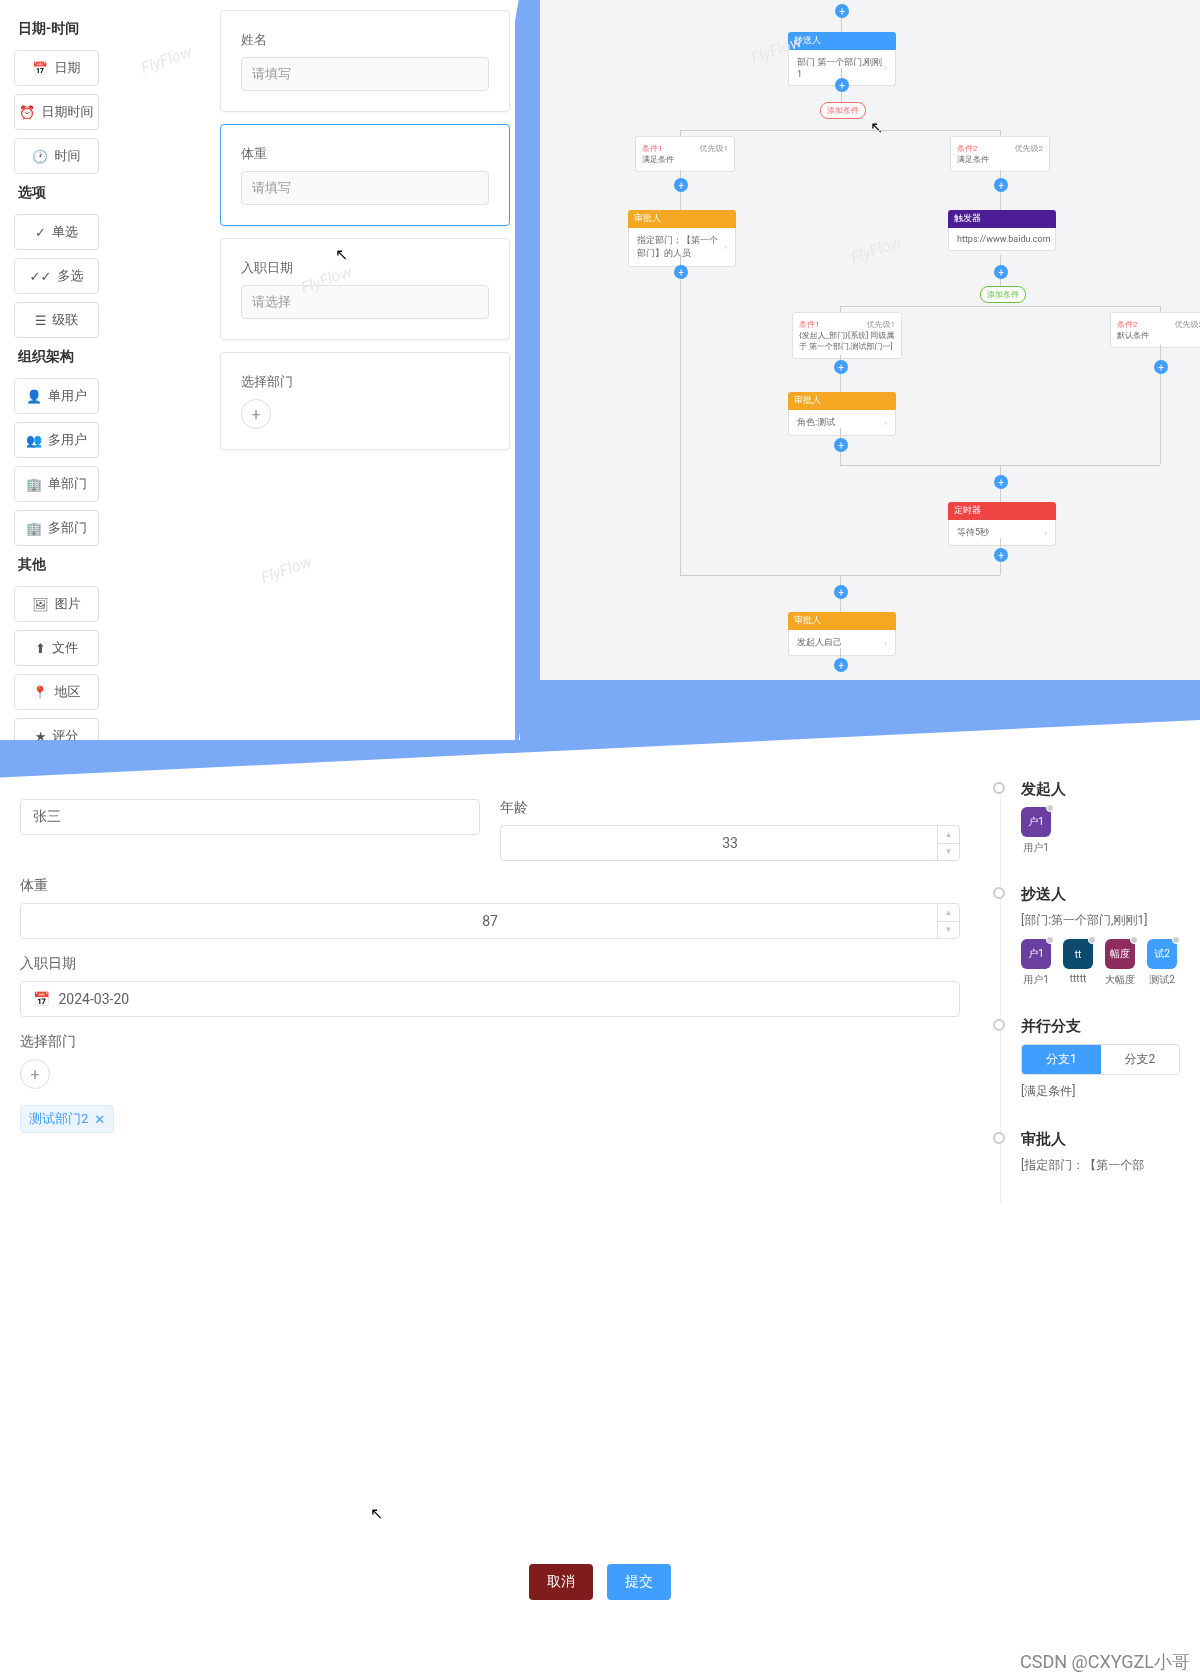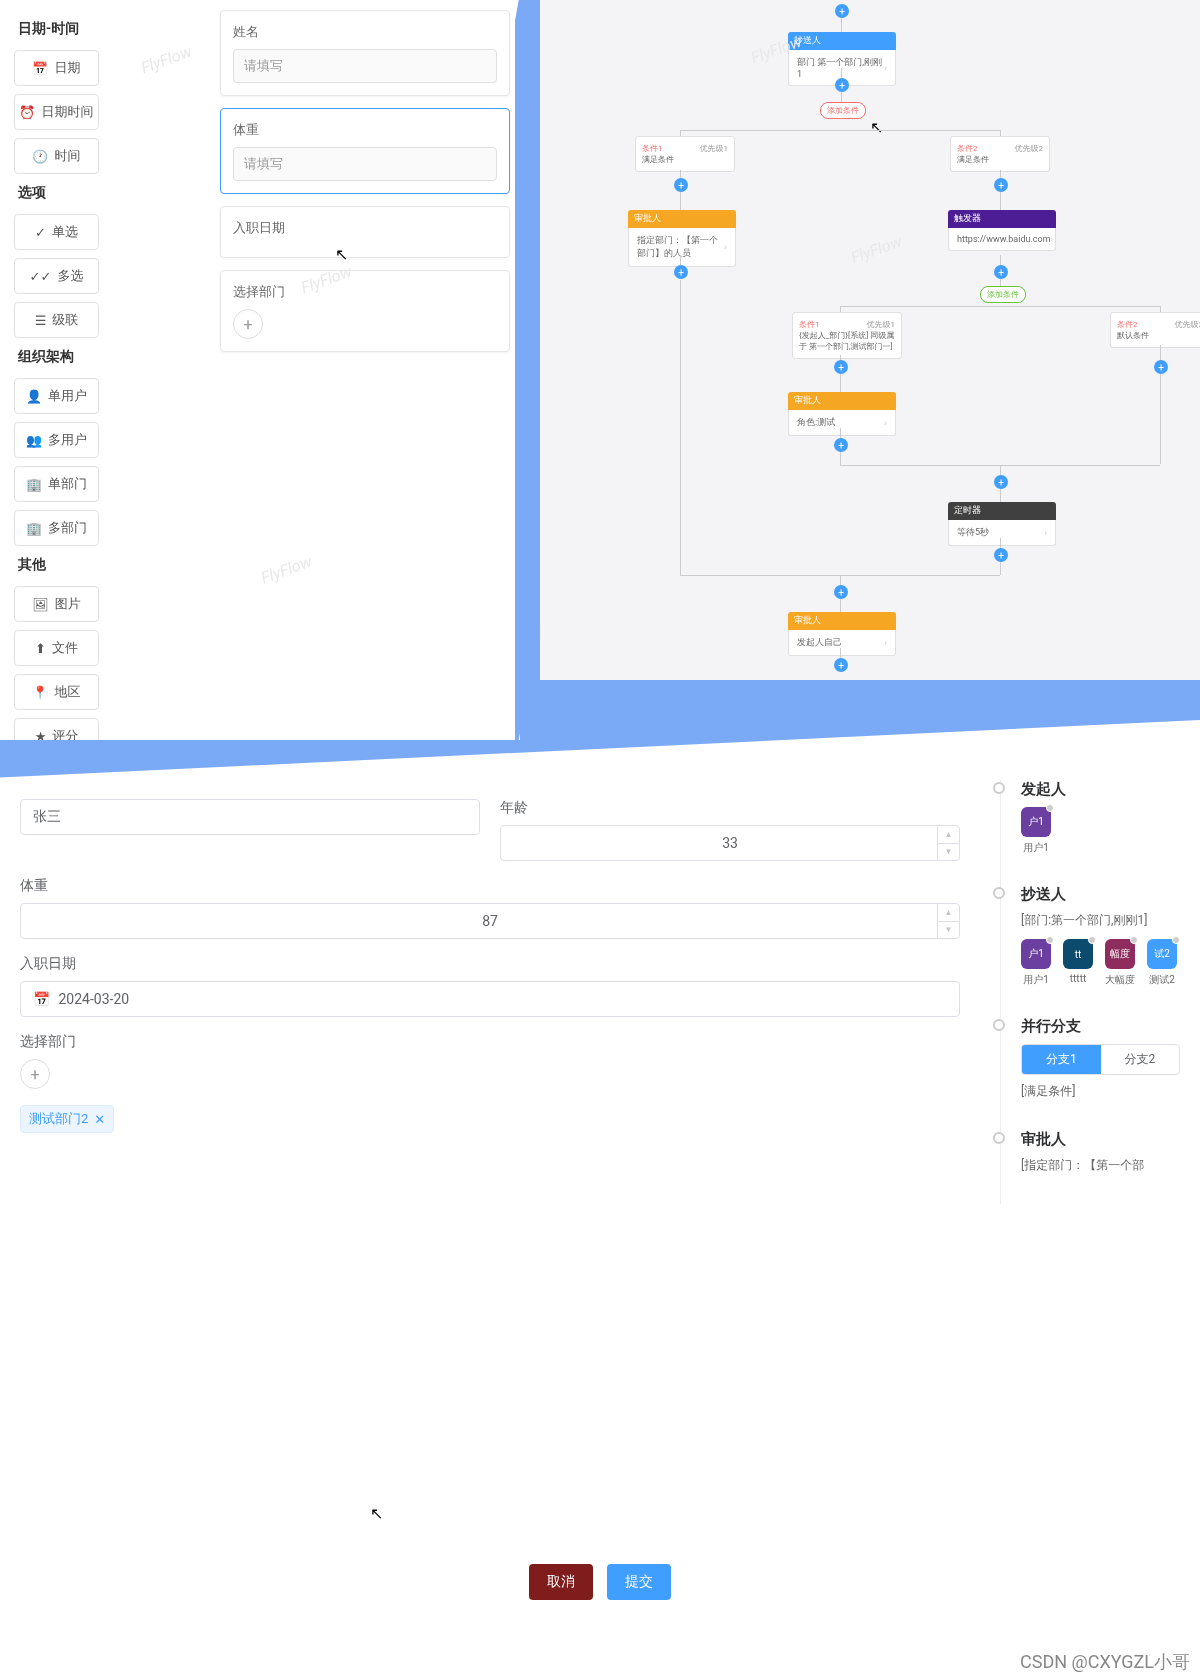--- a/index.html
+++ b/index.html
@@ -6,21 +6,21 @@
     body { font-family: -apple-system, BlinkMacSystemFont, "Segoe UI", Roboto, sans-serif; background: #7aa9f5; width: 1200px; height: 1680px; position: relative; overflow: hidden; }
     
     
     .panel-builder { position: absolute; top: 0; left: 0; width: 520px; height: 740px; background: #fff; clip-path: polygon(0 0, 100% 0, 100% 100%, 0 100%); }
     .builder-left { width: 205px; padding: 10px; float: left; }
     .builder-right { margin-left: 210px; padding: 10px; }
     .section-title { font-size: 14px; font-weight: 600; margin: 10px 0 12px 8px; color: #333; }
     .comp-grid { display: flex; flex-wrap: wrap; gap: 8px; padding: 0 4px; margin-bottom: 6px; }
     .comp-btn { width: 85px; height: 36px; border: 1px solid #e0e0e0; border-radius: 4px; background: #fff; display: flex; align-items: center; justify-content: center; gap: 6px; font-size: 13px; color: #555; cursor: pointer; }
     .comp-btn .ic { font-size: 13px; }
-    .form-field { background: #fff; border: 1px solid #e5e5e5; border-radius: 4px; padding: 12px; margin-bottom: 12px; box-shadow: 0 1px 3px rgba(0,0,0,0.05); }
+    .form-field { background: #fff; border: 1px solid #e5e5e5; border-radius: 4px; padding: 20px; margin-bottom: 12px; box-shadow: 0 1px 3px rgba(0,0,0,0.05); }
     .form-field.active { border: 1px solid #409eff; }
     .field-label { font-size: 13px; color: #666; margin-bottom: 8px; }
     .field-input { width: 100%; height: 34px; border: 1px solid #e0e0e0; border-radius: 4px; padding: 0 10px; font-size: 13px; color: #999; background: #fafafa; display: flex; align-items: center; }
     .add-circle { width: 30px; height: 30px; border: 1px solid #ddd; border-radius: 50%; display: flex; align-items: center; justify-content: center; color: #999; font-size: 16px; cursor: pointer; }
     
     
     .panel-flow { position: absolute; top: 0; right: 0; width: 660px; height: 680px; background: #f4f4f7; }
     .flow-canvas { position: relative; width: 100%; height: 100%; font-size: 10px; }
     .node { position: absolute; border-radius: 3px; }
     .node-head { height: 18px; color: #fff; font-size: 9px; padding: 2px 6px; border-radius: 3px 3px 0 0; }
@@ -174,20 +174,21 @@
     <div class="form-field">
       <div class="field-label">姓名</div>
       <div class="field-input">请填写</div>
     </div>
     <div class="form-field active">
       <div class="field-label">体重</div>
       <div class="field-input">请填写</div>
     </div>
     <div class="form-field">
       <div class="field-label">入职日期</div>
+      <div class="field-input">请选择</div>
     </div>
     <div class="form-field">
       <div class="field-label">选择部门</div>
       <div class="add-circle">+</div>
     </div>
   </div>
   <span class="cursor" style="top:245px;left:335px">↖</span>
 </div>
 
 <div class="panel-flow">
@@ -279,21 +280,21 @@
     <div class="line-v" style="top:428px;left:300px;height:12px"></div>
     <div class="add-dot" style="top:438px;left:294px">+</div>
     <div class="line-v" style="top:374px;left:620px;height:90px"></div>
     <div class="line-h" style="top:465px;left:300px;width:320px"></div>
     <div class="line-v" style="top:452px;left:300px;height:13px"></div>
     <div class="line-v" style="top:465px;left:460px;height:12px"></div>
     <div class="add-dot" style="top:475px;left:454px">+</div>
     <div class="line-v" style="top:489px;left:460px;height:14px"></div>
 
     <div class="node" style="top:502px;left:408px;width:108px">
-      <div class="node-head" style="background:#404040">定时器</div>
+      <div class="node-head" style="background:#ef4444">定时器</div>
       <div class="node-body">
           <span>等待5秒</span>
           <span class="chev">›</span>
         </div>
     </div>
 
     <div class="line-v" style="top:538px;left:460px;height:12px"></div>
     <div class="add-dot" style="top:548px;left:454px">+</div>
     <div class="line-v" style="top:280px;left:140px;height:295px"></div>
     <div class="line-h" style="top:575px;left:140px;width:320px"></div>

